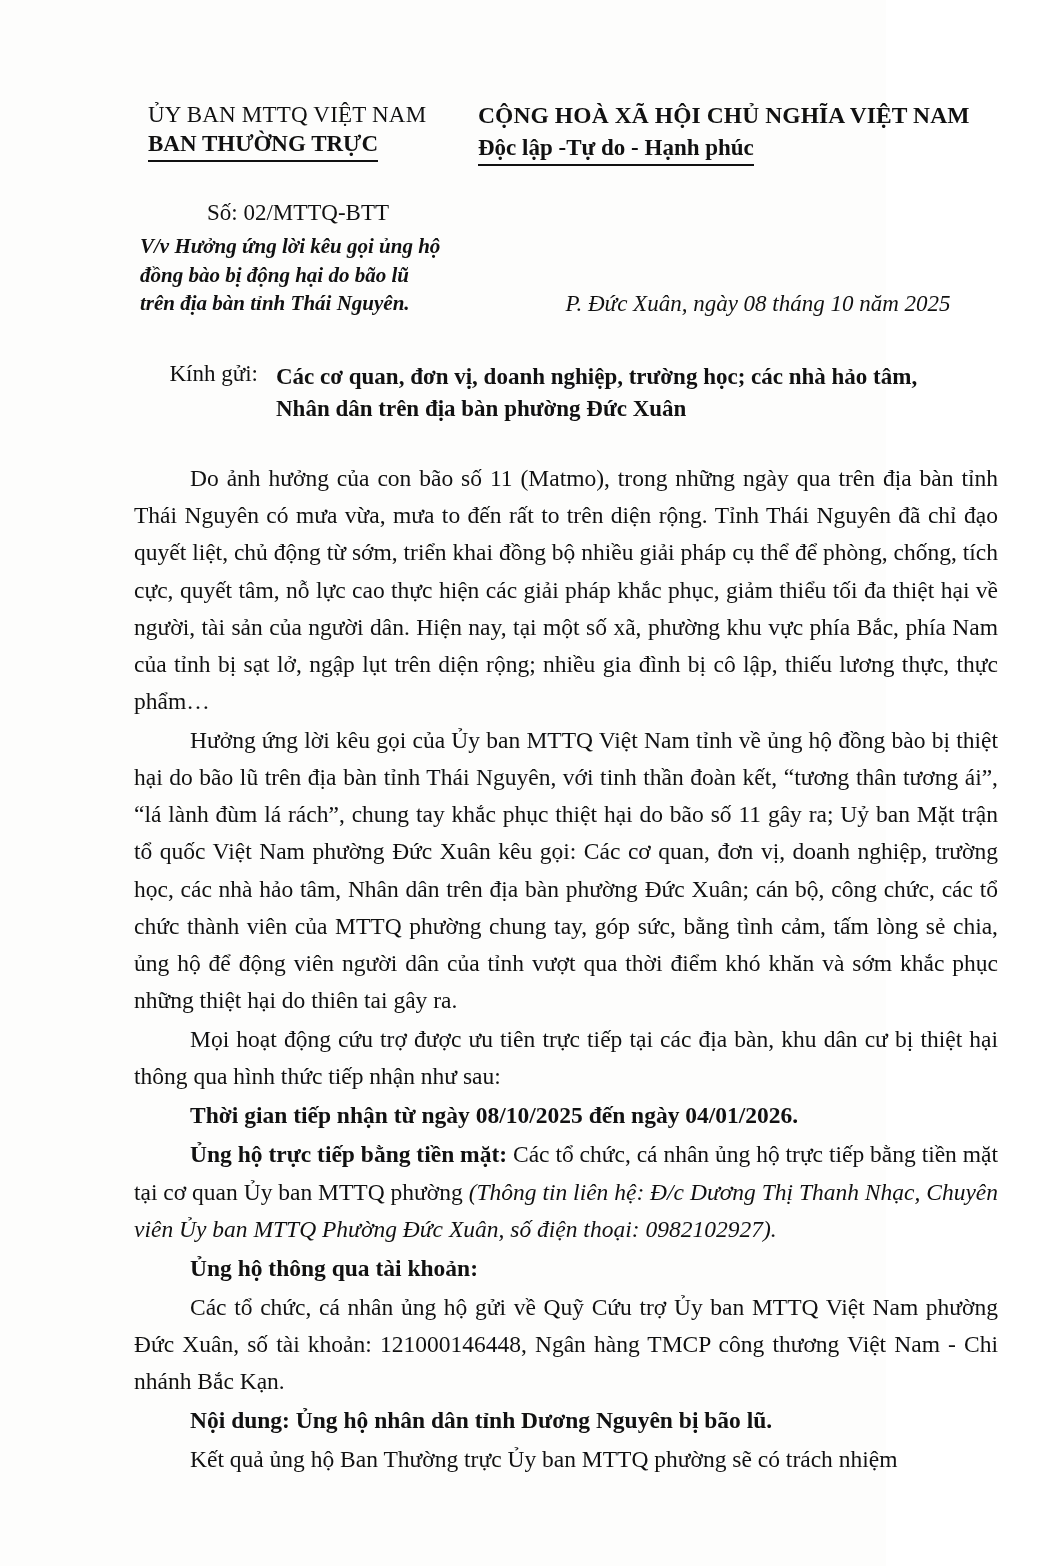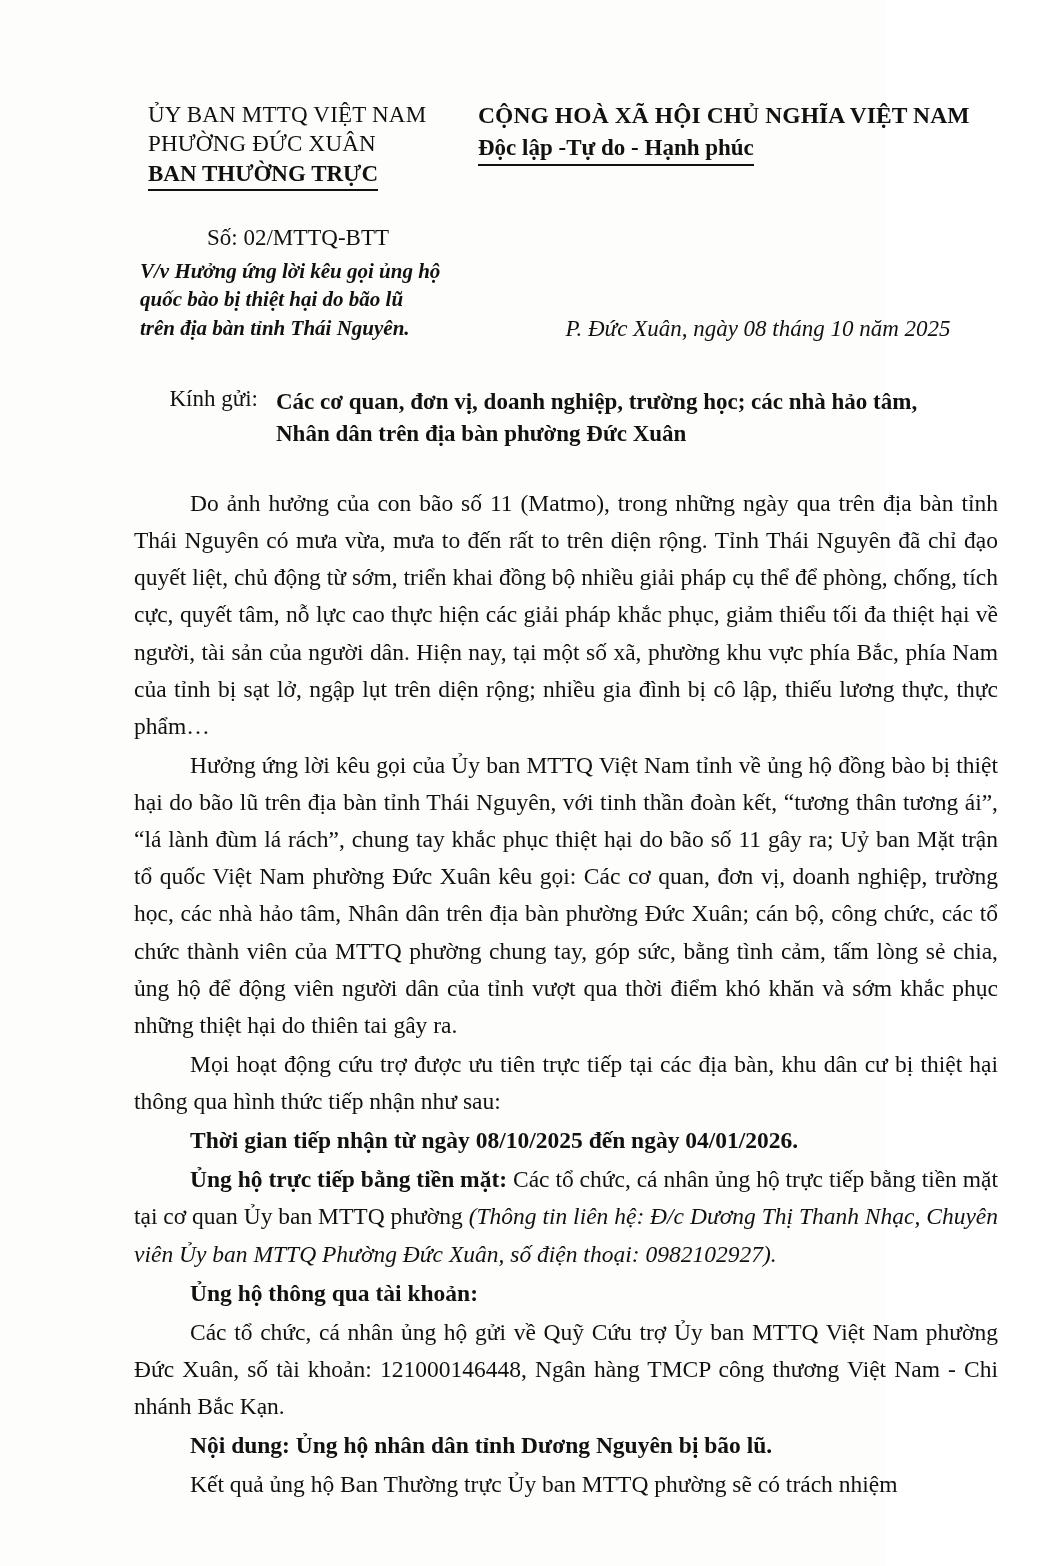--- a/index.html
+++ b/index.html
@@ -141,35 +141,34 @@
 </style>
 </head>
 <body>
 
 <div class="page">
   <div class="content">
 
     <div class="header">
       <div class="header-left">
         <div class="ln1">ỦY BAN MTTQ VIỆT NAM</div>
-        <div class="ln2">PHƯỜNG ĐỨC XUÂN</div>
         <div><span class="ln3">BAN THƯỜNG TRỰC</span></div>
       </div>
       <div class="header-right">
         <div class="r1">CỘNG HOÀ XÃ HỘI CHỦ NGHĨA VIỆT NAM</div>
         <div><span class="r2">Độc lập -Tự do - Hạnh phúc</span></div>
       </div>
     </div>
 
     <div class="meta">
       <div class="meta-left">
         <div class="docnum">Số: 02/MTTQ-BTT</div>
         <div class="subject">
           <div>V/v Hưởng ứng lời kêu gọi ủng hộ</div>
-          <div>quốc bào bị thiệt hại do bão lũ</div>
+          <div>đồng bào bị động hại do bão lũ</div>
           <div>trên địa bàn tỉnh Thái Nguyên.</div>
         </div>
       </div>
       <div class="meta-right">
         <div class="placedate">P. Đức Xuân, ngày 08 tháng 10 năm 2025</div>
       </div>
     </div>
 
     <div class="recipient">
       <div class="recipient-label">Kính gửi:</div>

